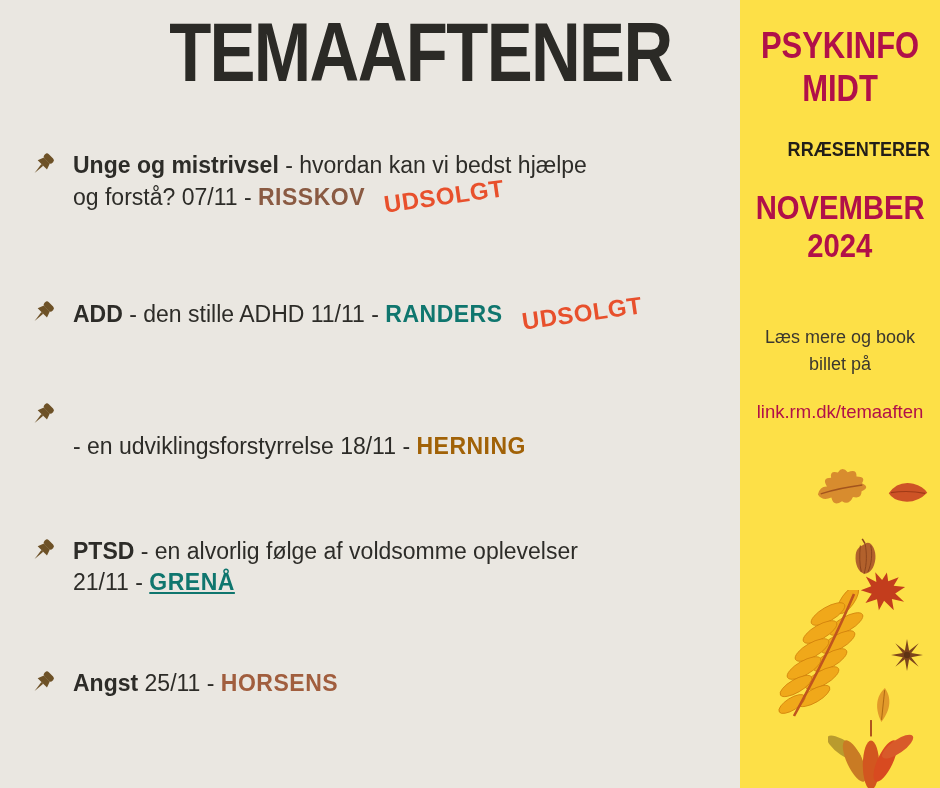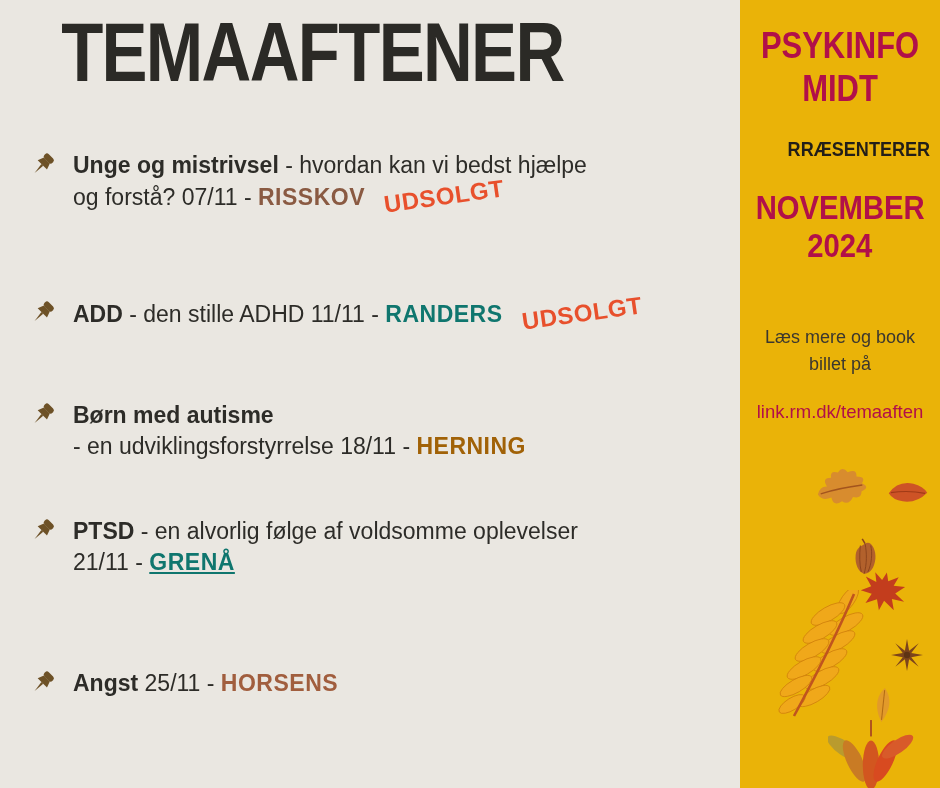--- a/index.html
+++ b/index.html
@@ -4,21 +4,21 @@
 <style>
   * { margin:0; padding:0; box-sizing:border-box; }
   html,body { width:940px; height:788px; }
   body { font-family:"Liberation Sans", sans-serif; overflow:hidden; }
 
   .poster { position:relative; width:940px; height:788px; overflow:hidden; }
 
   
   .main { position:absolute; left:0; top:0; width:740px; height:788px; }
 
-  .page-title { position:absolute; top:4px; left:6px; width:816px; text-align:left;
+  .page-title { position:absolute; top:4px; left:12px; width:816px; text-align:center;
                 font-size:84px; font-weight:bold; letter-spacing:-2px; white-space:nowrap; }
   .page-title .condense { display:inline-block; transform:scaleX(0.82); transform-origin:center; }
 
   .event { position:absolute; left:28px; display:flex; align-items:flex-start; gap:15px;
            font-size:23px; line-height:31px; }
   .event .pin { width:30px; height:34px; flex:0 0 auto; margin-top:1px; }
   .etext { max-width:650px; }
   .topic { font-weight:bold; }
   .city  { font-weight:bold; letter-spacing:0.5px; }
   .udsolgt { display:inline-block; font-weight:bold; font-size:24px; letter-spacing:0.5px;
@@ -82,26 +82,26 @@
 
     <div class="event" style="top:400px">
       <svg class="pin" viewBox="0 0 32 36" style="color: rgb(109, 81, 38);">
         <g transform="rotate(45 16 14)" fill="currentColor">
           <rect x="10" y="2" width="12" height="6.5" rx="2.8"></rect>
           <path d="M11.5 8.2 L20.5 8.2 L23 15 L9 15 Z"></path>
           <path d="M14.6 15 L17.4 15 L16.3 27 Z"></path>
         </g>
       </svg>
       <div class="etext">
-        <span class="topic">Børn med autisme</span><br>
+        <br>
         <span>- en udviklingsforstyrrelse 18/11 - </span><span class="city" style="color: #a16207; text-align: right;">HERNING</span>
       </div>
     </div>
 
-    <div class="event" style="top:516px">
+    <div class="event" style="top:536px">
       <svg class="pin" viewBox="0 0 32 36" style="color: rgb(109, 81, 38);">
         <g transform="rotate(45 16 14)" fill="currentColor">
           <rect x="10" y="2" width="12" height="6.5" rx="2.8"></rect>
           <path d="M11.5 8.2 L20.5 8.2 L23 15 L9 15 Z"></path>
           <path d="M14.6 15 L17.4 15 L16.3 27 Z"></path>
         </g>
       </svg>
       <div class="etext">
         <span class="topic">PTSD</span><span> - en alvorlig følge af voldsomme oplevelser</span><br>
         <span>21/11 - </span><span class="city" style="color: #0f766e; text-decoration: underline;">GRENÅ</span>
@@ -115,21 +115,21 @@
           <path d="M11.5 8.2 L20.5 8.2 L23 15 L9 15 Z"></path>
           <path d="M14.6 15 L17.4 15 L16.3 27 Z"></path>
         </g>
       </svg>
       <div class="etext">
         <span class="topic">Angst</span><span> 25/11 - </span><span class="city" style="color: rgb(161, 94, 62);">HORSENS</span>
       </div>
     </div>
   </div>
 
-  <aside class="sidebar" style="background-color: #eab308;">
+  <aside class="sidebar" style="background-color: #fde047;">
 
     <div class="brand" style="color: rgb(177, 16, 73);">
       <div><span class="condense">PSYKINFO</span></div>
       <div><span class="condense">MIDT</span></div>
     </div>
 
     <div class="presents" style="color: rgb(34, 30, 25);"><span class="condense">RRÆSENTERER</span></div>
 
     <div class="monthyear" style="color: rgb(177, 16, 73);">
       <div><span class="condense">NOVEMBER</span></div>

